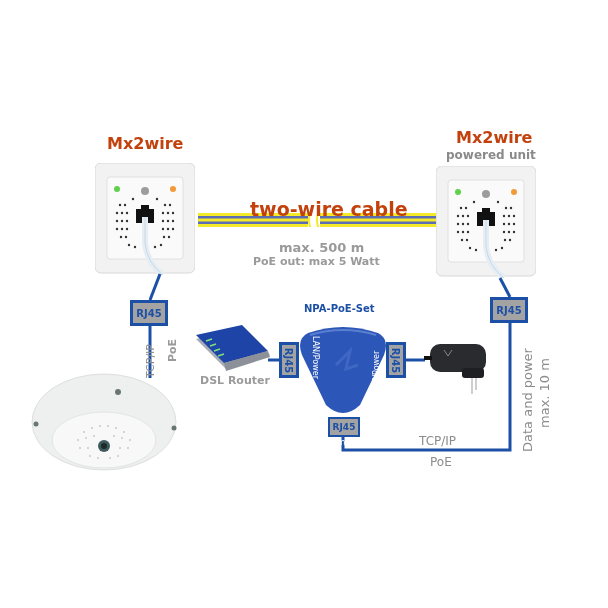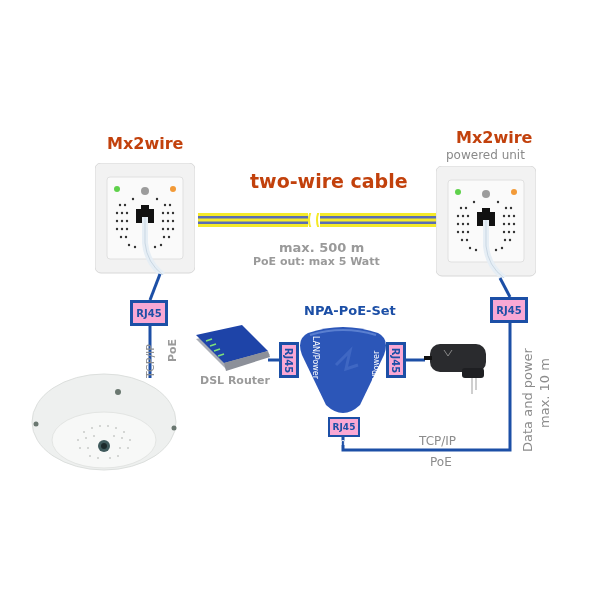--- a/index.html
+++ b/index.html
@@ -1,45 +1,45 @@
 <!DOCTYPE html>
 <html><head>
 <meta charset="utf-8">
 <style>
   html, body { margin: 0; padding: 0; background: #ffffff; }
   body { width: 608px; height: 608px; position: relative; overflow: hidden;
          font-family: "DejaVu Sans", sans-serif; }
   .abs { position: absolute; }
   .title-blue { color: #c2410c; font-weight: bold; font-family: "DejaVu Sans", sans-serif; }
   .gray-text { color: #9a9a9a; font-weight: bold; font-family: "DejaVu Sans", sans-serif; }
-  .rj45 { position: absolute; border: 3px solid #1c4fa6; background: #f9a8d4; color: #1c4fa6;
+  .rj45 { position: absolute; border: 3px solid #1c4fa6; background: #a3a3a3; color: #1c4fa6;
           font-weight: bold; font-size: 10px; display: flex; align-items: center; justify-content: center;
           font-family: "DejaVu Sans", sans-serif; box-sizing: border-box; }
   .rj45.vert span { transform: rotate(90deg); display: inline-block; white-space: nowrap; }
   .rot-90 { transform: rotate(-90deg); transform-origin: left top; white-space: nowrap; }
   .rot90 { transform: rotate(90deg); transform-origin: left top; white-space: nowrap; }
 </style>
 </head>
 <body>
 
 <div class="abs title-blue" style="left:107px; top:134px; font-size:16px;">Mx2wire</div>
 <div class="abs title-blue" style="left:456px; top:128px; font-size:16px;">Mx2wire</div>
-<div class="abs gray-text" style="left:446px; top:148px; font-size:12px; font-weight:normal; color:#8a8a8a;">powered unit</div>
+<div class="abs gray-text" style="left:446px; top:148px; font-size:12px; font-weight:bold; color:#8a8a8a;">powered unit</div>
 
 <div class="abs" style="left:198px; top:212px; width:240px; height:14px;">
   <svg width="240" height="14" viewBox="0 0 240 14">
     <rect x="0" y="0" width="240" height="14" fill="#f5ea2a"></rect>
     <rect x="0" y="3" width="240" height="2.5" fill="#5a6db5"></rect>
     <rect x="0" y="8.5" width="240" height="2.5" fill="#5a6db5"></rect>
     <rect x="110" y="0" width="12" height="14" fill="#ffffff"></rect>
     <path d="M113 -2 Q109 7 113 16" stroke="#f5ea2a" stroke-width="2" fill="none"></path>
     <path d="M121 -2 Q117 7 121 16" stroke="#f5ea2a" stroke-width="2" fill="none"></path>
   </svg>
 </div>
-<div class="abs title-blue" style="left:250px; top:170px; font-size:19px;">two-wire cable</div>
+<div class="abs title-blue" style="left:250px; top:198px; font-size:19px;">two-wire cable</div>
 <div class="abs gray-text" style="left:279px; top:240px; font-size:13px;">max. 500 m</div>
 <div class="abs gray-text" style="left:253px; top:255px; font-size:11px;">PoE out: max 5 Watt</div>
 
 <div class="abs" style="left:95px; top:163px;">
   <svg width="100" height="112" viewBox="0 0 100 112">
     <rect x="0" y="0" width="100" height="110" rx="6" fill="#f2f2f2" stroke="#d8d8d8"></rect>
     <rect x="12" y="14" width="76" height="82" rx="3" fill="#fafafa" stroke="#e0e0e0"></rect>
     <circle cx="22" cy="26" r="3" fill="#5fd14b"></circle>
     <circle cx="78" cy="26" r="3" fill="#f29a38"></circle>
     <circle cx="50" cy="28" r="4" fill="#9c9c9c"></circle>
@@ -182,21 +182,21 @@
     <g stroke="#7de07a" stroke-width="1.5">
       <line x1="14" y1="16" x2="20" y2="14"></line>
         <line x1="18" y1="21" x2="24" y2="19"></line>
       <line x1="22" y1="26" x2="28" y2="24"></line>
         <line x1="26" y1="31" x2="32" y2="29"></line>
     </g>
   </svg>
 </div>
 <div class="abs gray-text" style="left:200px; top:374px; font-size:11px;">DSL Router</div>
 
-<div class="abs title-blue" style="left:304px; top:303px; font-size:13px; color:#1c4fa6;">NPA-PoE-Set</div>
+<div class="abs title-blue" style="left:304px; top:303px; font-size:10px; color:#1c4fa6;">NPA-PoE-Set</div>
 <div class="abs" style="left:298px; top:325px;">
   <svg width="90" height="92" viewBox="0 0 90 92">
     <path d="M10 8 Q45 -4 80 8 Q92 14 86 30 L62 80 Q45 96 28 80 L4 30 Q-2 14 10 8 Z" fill="#2c56b8"></path>
     <path d="M12 10 Q45 0 78 10" stroke="#5a7fd0" stroke-width="2" fill="none"></path>
     <path d="M38 40 L52 26 L48 44 L60 40" stroke="#3f67c3" stroke-width="3" fill="none"></path>
   </svg>
 </div>
 <div class="abs" style="left:320px; top:336px; font-size:8px; color:#ffffff; font-family:'DejaVu Sans',sans-serif;">
   <div class="rot90">LAN/Power</div>
 </div>

